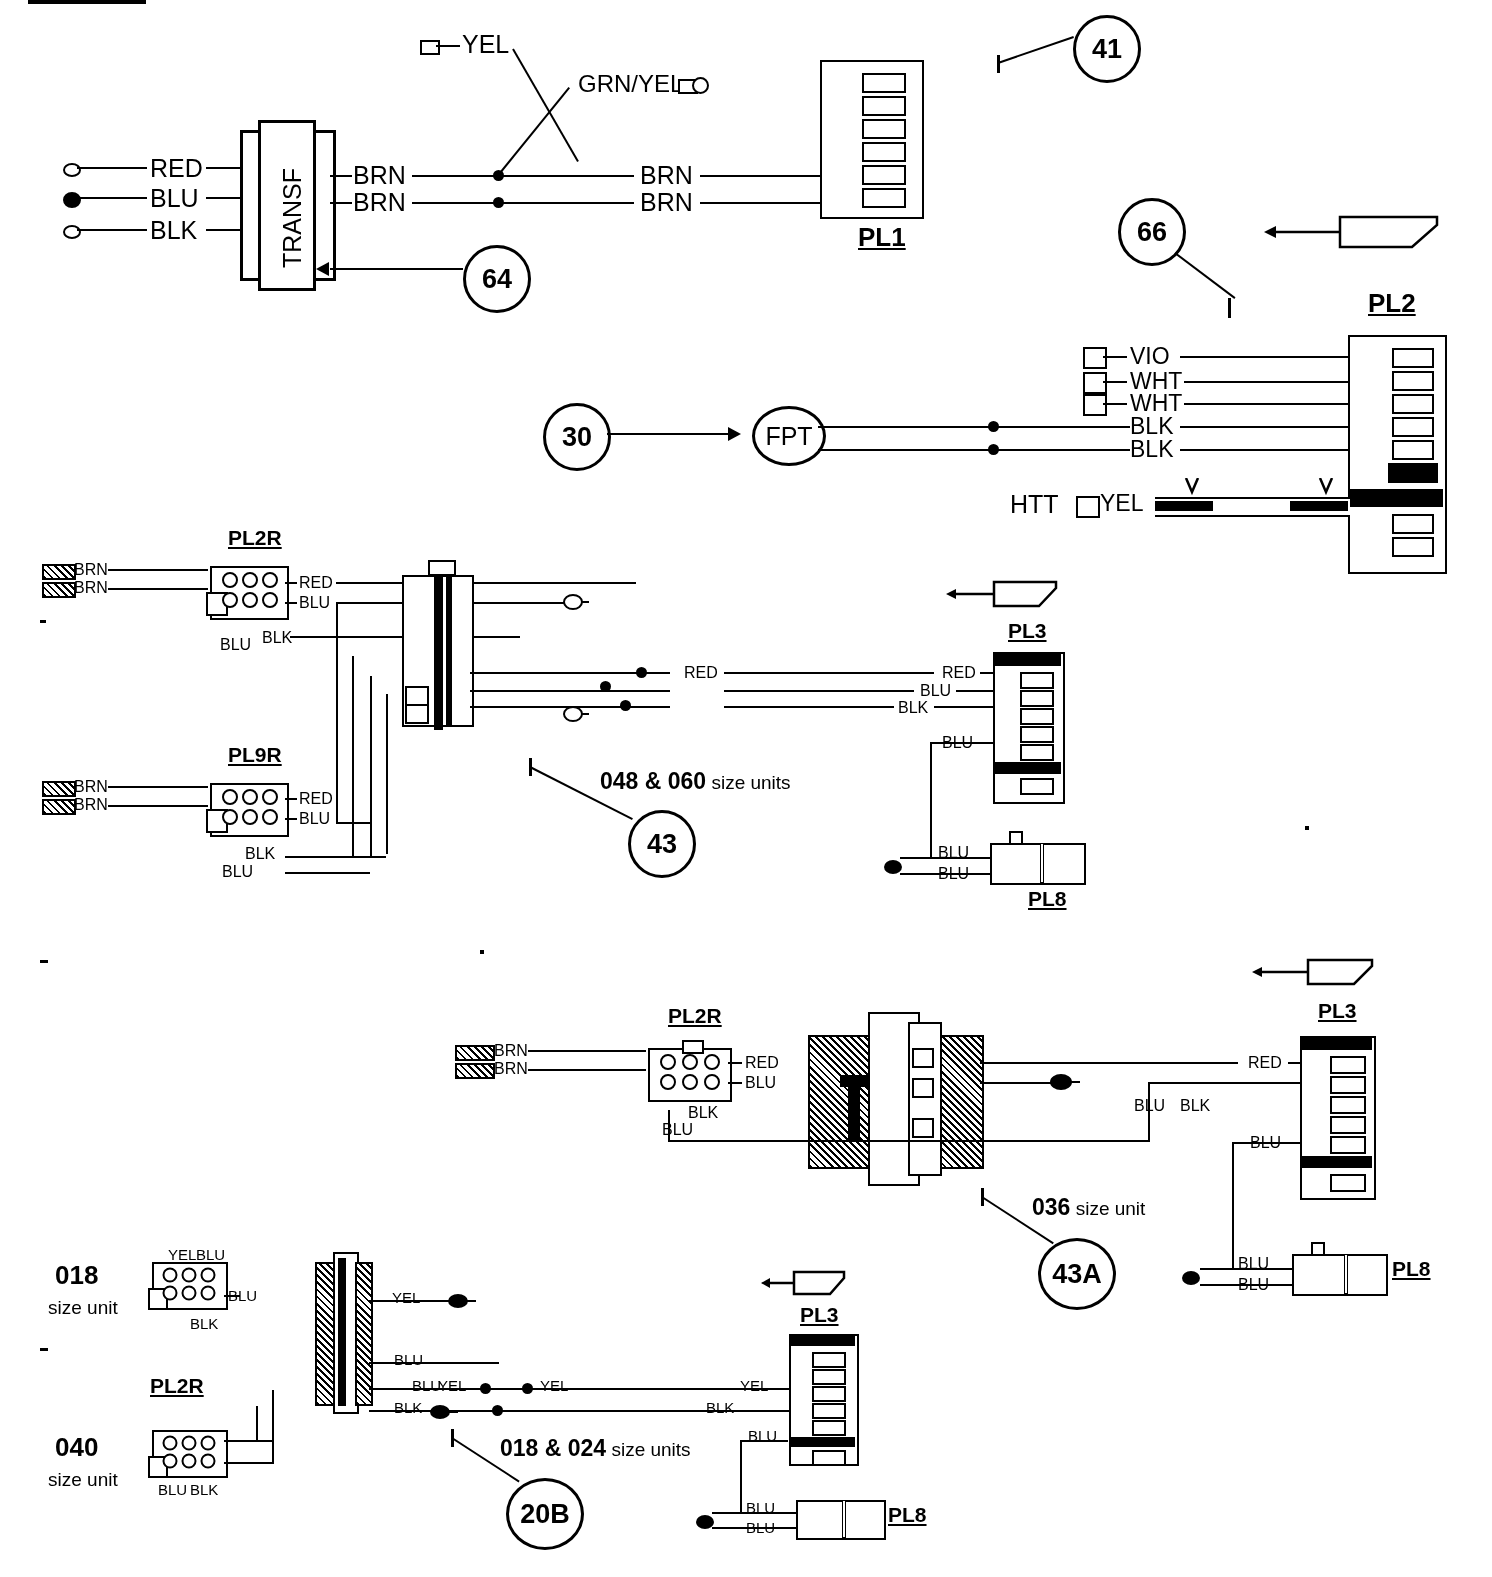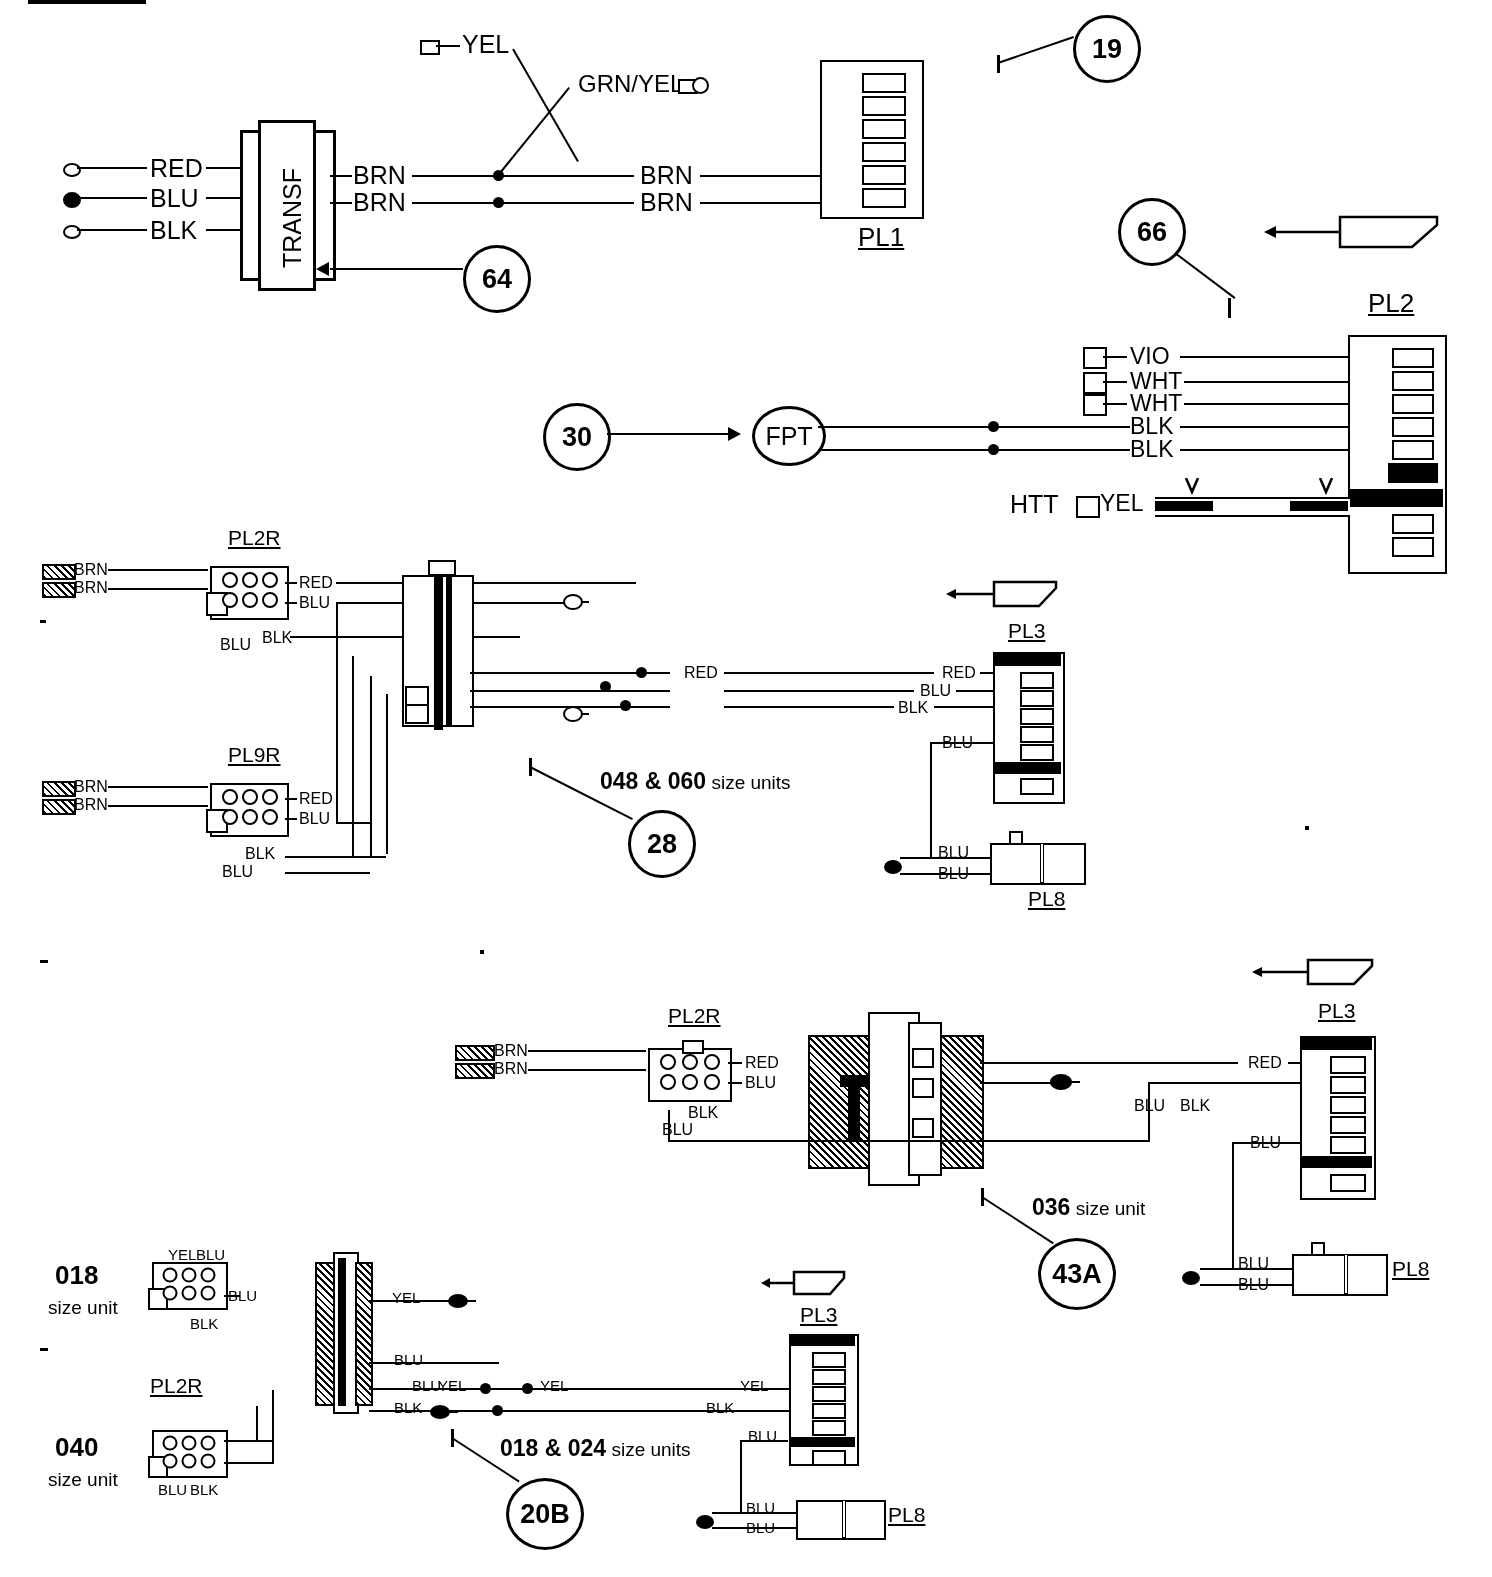--- a/index.html
+++ b/index.html
@@ -7,21 +7,21 @@
   #sheet{position:relative;width:1492px;height:1577px;overflow:hidden;background:#fff;}
   .lbl{position:absolute;white-space:nowrap;font-family:"Liberation Sans", sans-serif;color:#000;line-height:1;}
   .wire{position:absolute;background:#000;}
   .hline{height:2px;}
   .vline{width:2px;}
   .dot{position:absolute;width:11px;height:11px;border-radius:50%;background:#000;}
   .callout{position:absolute;border:3px solid #000;border-radius:50%;display:flex;align-items:center;justify-content:center;font-weight:bold;background:#fff;}
   .connbox{position:absolute;border:2px solid #000;background:#fff;}
   .pin{position:absolute;border:2px solid #000;background:#fff;}
   .pinfill{position:absolute;background:#000;}
-  .under{text-decoration:underline;font-weight:normal;}
+  .under{text-decoration:underline;font-weight:bold;}
   .termsq{position:absolute;border:2px solid #000;background:#fff;}
   .hatch{position:absolute;background:
      repeating-linear-gradient(45deg,#000 0 2px,#fff 2px 5px);
      border:2px solid #000;}
   .arrowR{position:absolute;width:0;height:0;border-top:7px solid transparent;border-bottom:7px solid transparent;border-left:13px solid #000;}
   .arrowL{position:absolute;width:0;height:0;border-top:7px solid transparent;border-bottom:7px solid transparent;border-right:13px solid #000;}
   .tick{position:absolute;background:#000;}
   .transf{position:absolute;border:3px solid #000;background:#fff;}
   .vtext{position:absolute;transform:rotate(-90deg);transform-origin:left top;white-space:nowrap;}
   .oval{position:absolute;border:3px solid #000;border-radius:50%;background:#fff;display:flex;align-items:center;justify-content:center;}
@@ -89,21 +89,21 @@
   <div class="pin" style="left:862px;top:188px;width:40px;height:16px;"></div>
   <div class="lbl under" style="left:858px;top:224px;font-size:26px;">PL1</div>
 
   <div class="callout" style="left:463px;top:245px;width:62px;height:62px;font-size:27px;">
     <span>64</span>
   </div>
   <div class="wire hline" style="left:330px;top:268px;width:133px;"></div>
   <div class="arrowL" style="left:316px;top:262px;"></div>
 
   <div class="callout" style="left:1073px;top:15px;width:62px;height:62px;font-size:27px;">
-    <span>19</span>
+    <span>41</span>
   </div>
   <div class="leadline" style="left:998px;top:62px;width:80px;transform:rotate(-19deg);"></div>
   <div class="tick" style="left:997px;top:55px;width:3px;height:18px;"></div>
 
   <div class="callout" style="left:1118px;top:198px;width:62px;height:62px;font-size:27px;">
     <span>66</span>
   </div>
   <div class="leadline" style="left:1175px;top:252px;width:75px;transform:rotate(37deg);"></div>
   <div class="tick" style="left:1228px;top:298px;width:3px;height:20px;"></div>
 
@@ -298,21 +298,21 @@
   <div class="connbox" style="left:1040px;top:843px;width:2px;height:38px;border-width:1px;"></div>
   <svg style="position:absolute;left:1008px;top:830px;" width="24" height="16">
     <polyline points="2,14 2,2 14,2 14,14" fill="none" stroke="#000" stroke-width="2"></polyline>
   </svg>
   <div class="lbl under" style="left:1028px;top:888px;font-size:21px;">PL8</div>
 
   <div class="lbl" style="left:600px;top:770px;font-size:23px;">
     <b>048 &amp; 060</b><span style="font-size:19px;"> size units</span>
   </div>
   <div class="callout" style="left:628px;top:810px;width:62px;height:62px;font-size:27px;">
-    <span>28</span>
+    <span>43</span>
   </div>
   <div class="leadline" style="left:530px;top:766px;width:115px;transform:rotate(27deg);"></div>
   <div class="tick" style="left:529px;top:758px;width:3px;height:18px;"></div>
 
   <div class="hatch" style="left:455px;top:1045px;width:36px;height:12px;"></div>
   <div class="hatch" style="left:455px;top:1063px;width:36px;height:12px;"></div>
   <div class="lbl" style="left:494px;top:1043px;font-size:16px;">BRN</div>
   <div class="lbl" style="left:494px;top:1061px;font-size:16px;">BRN</div>
   <div class="wire hline" style="left:528px;top:1050px;width:118px;"></div>
   <div class="wire hline" style="left:528px;top:1069px;width:118px;"></div>

